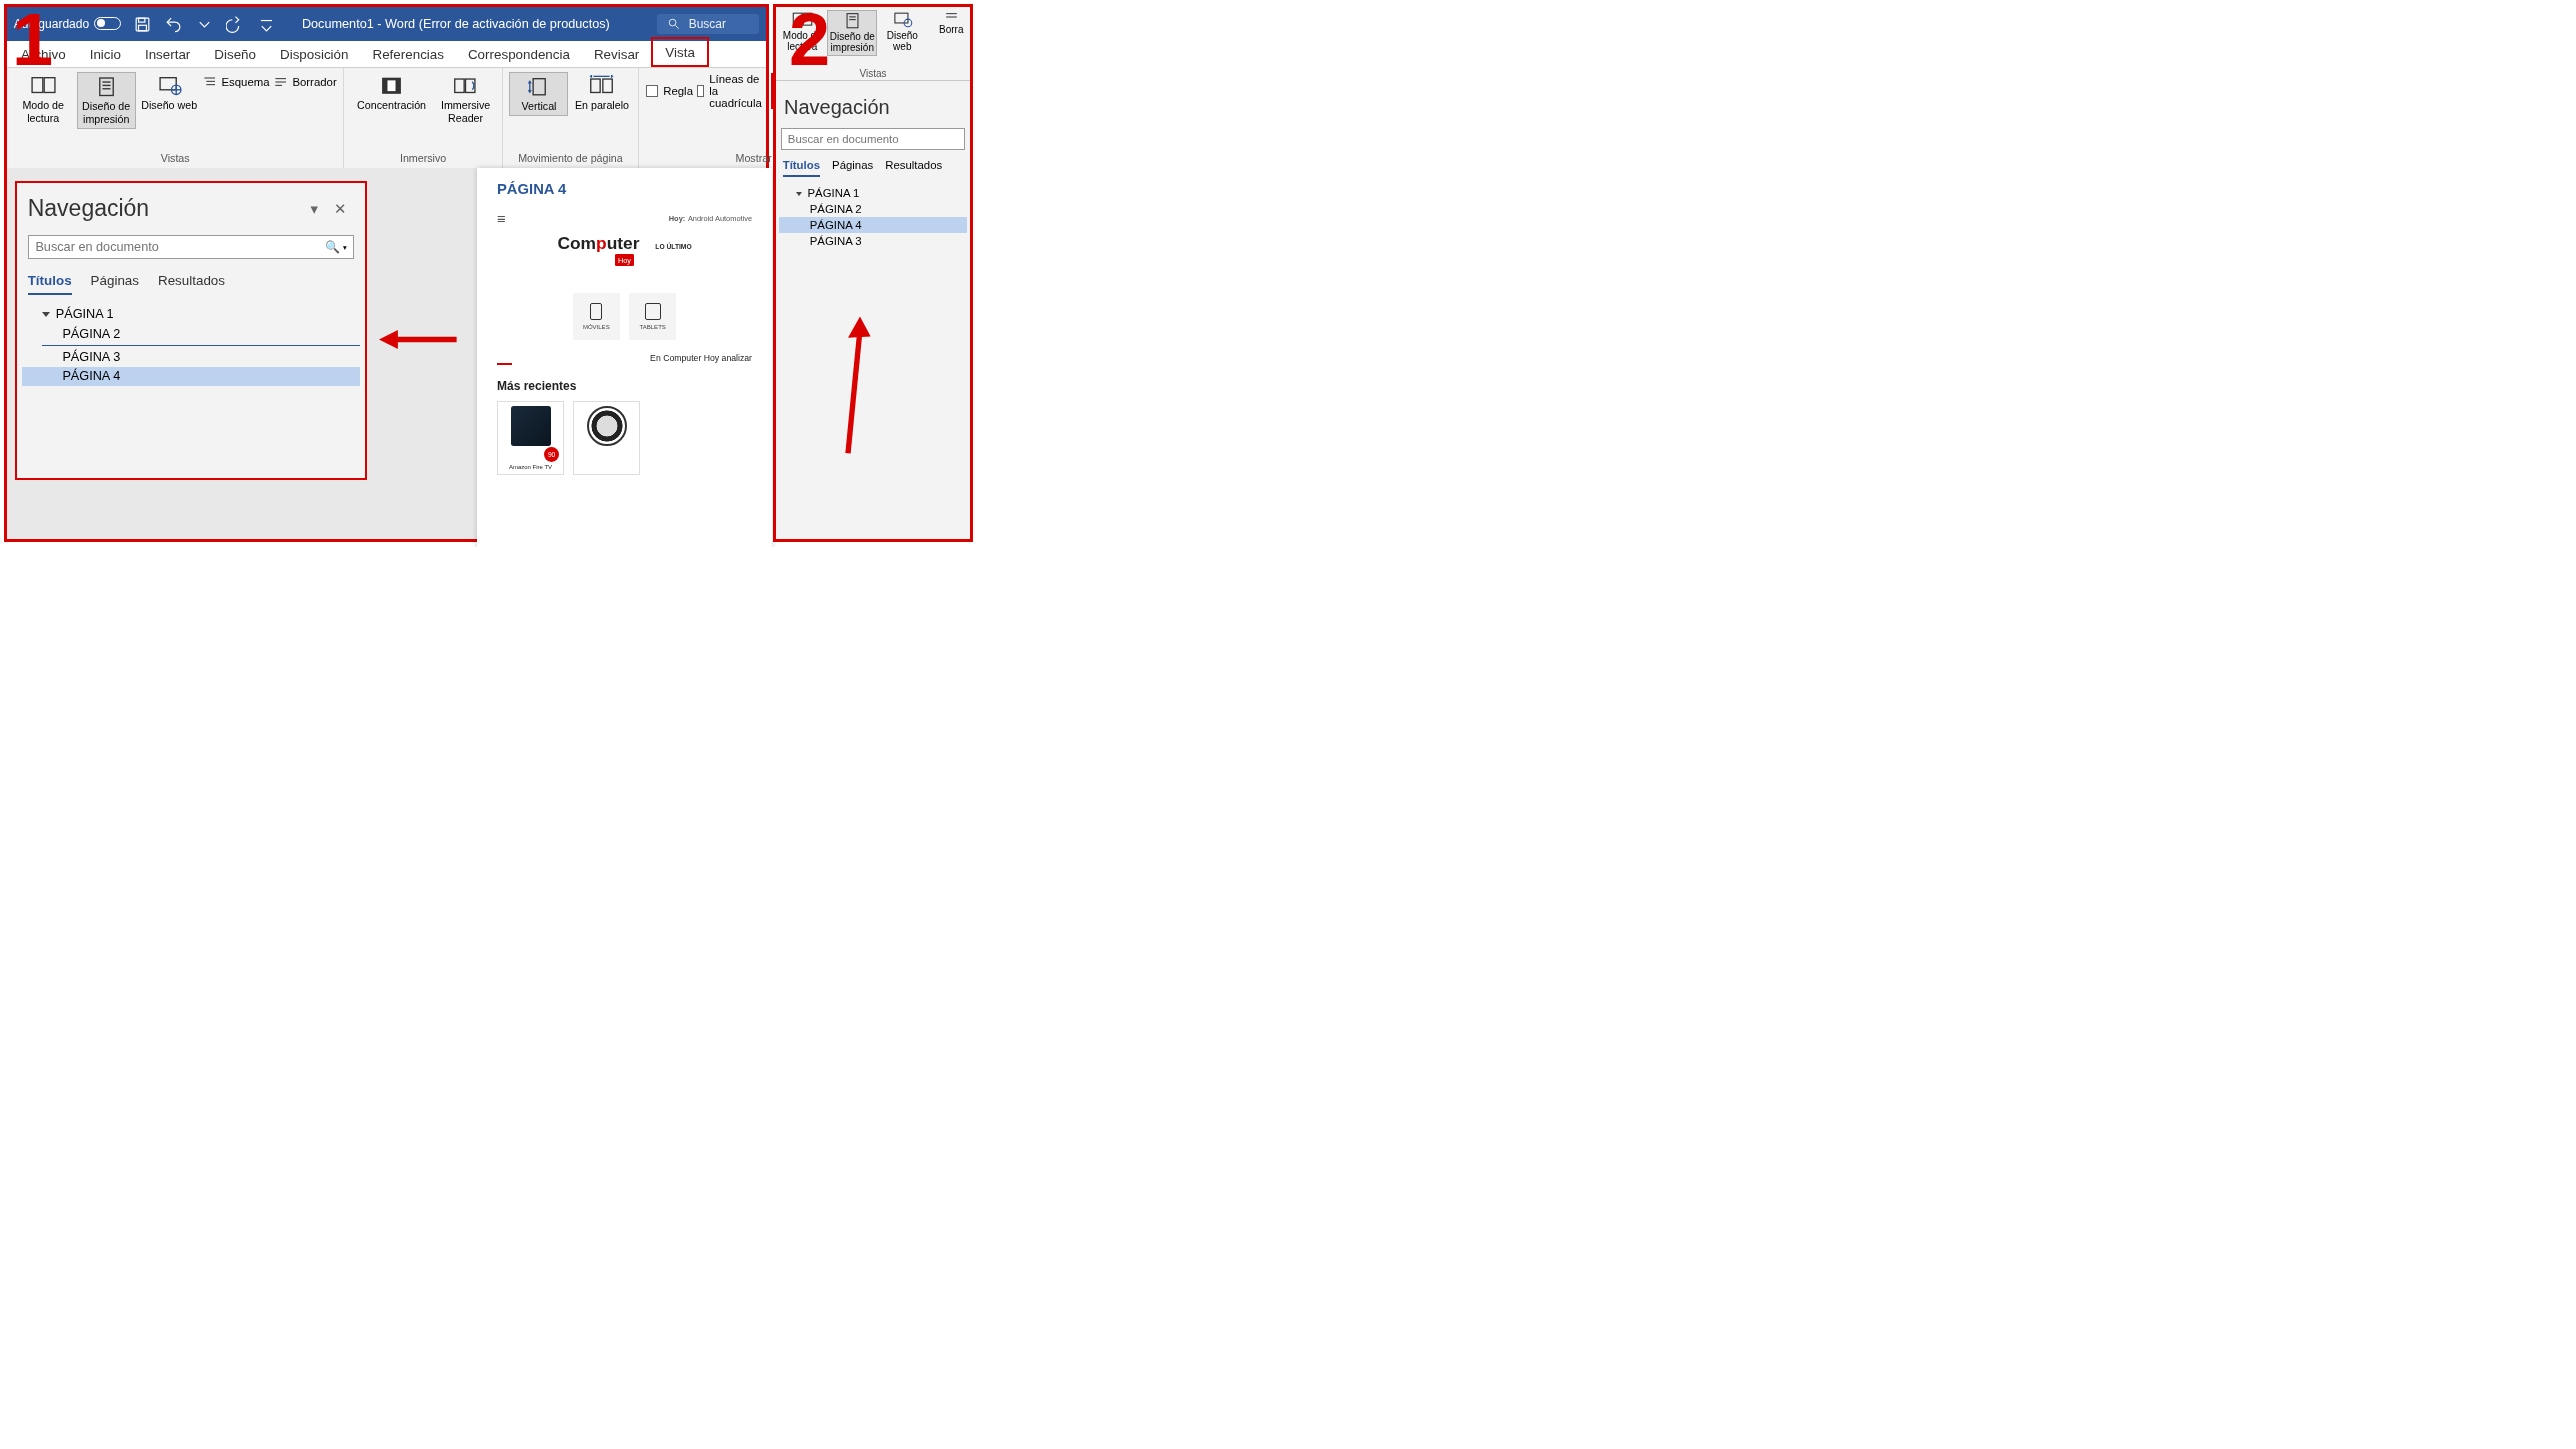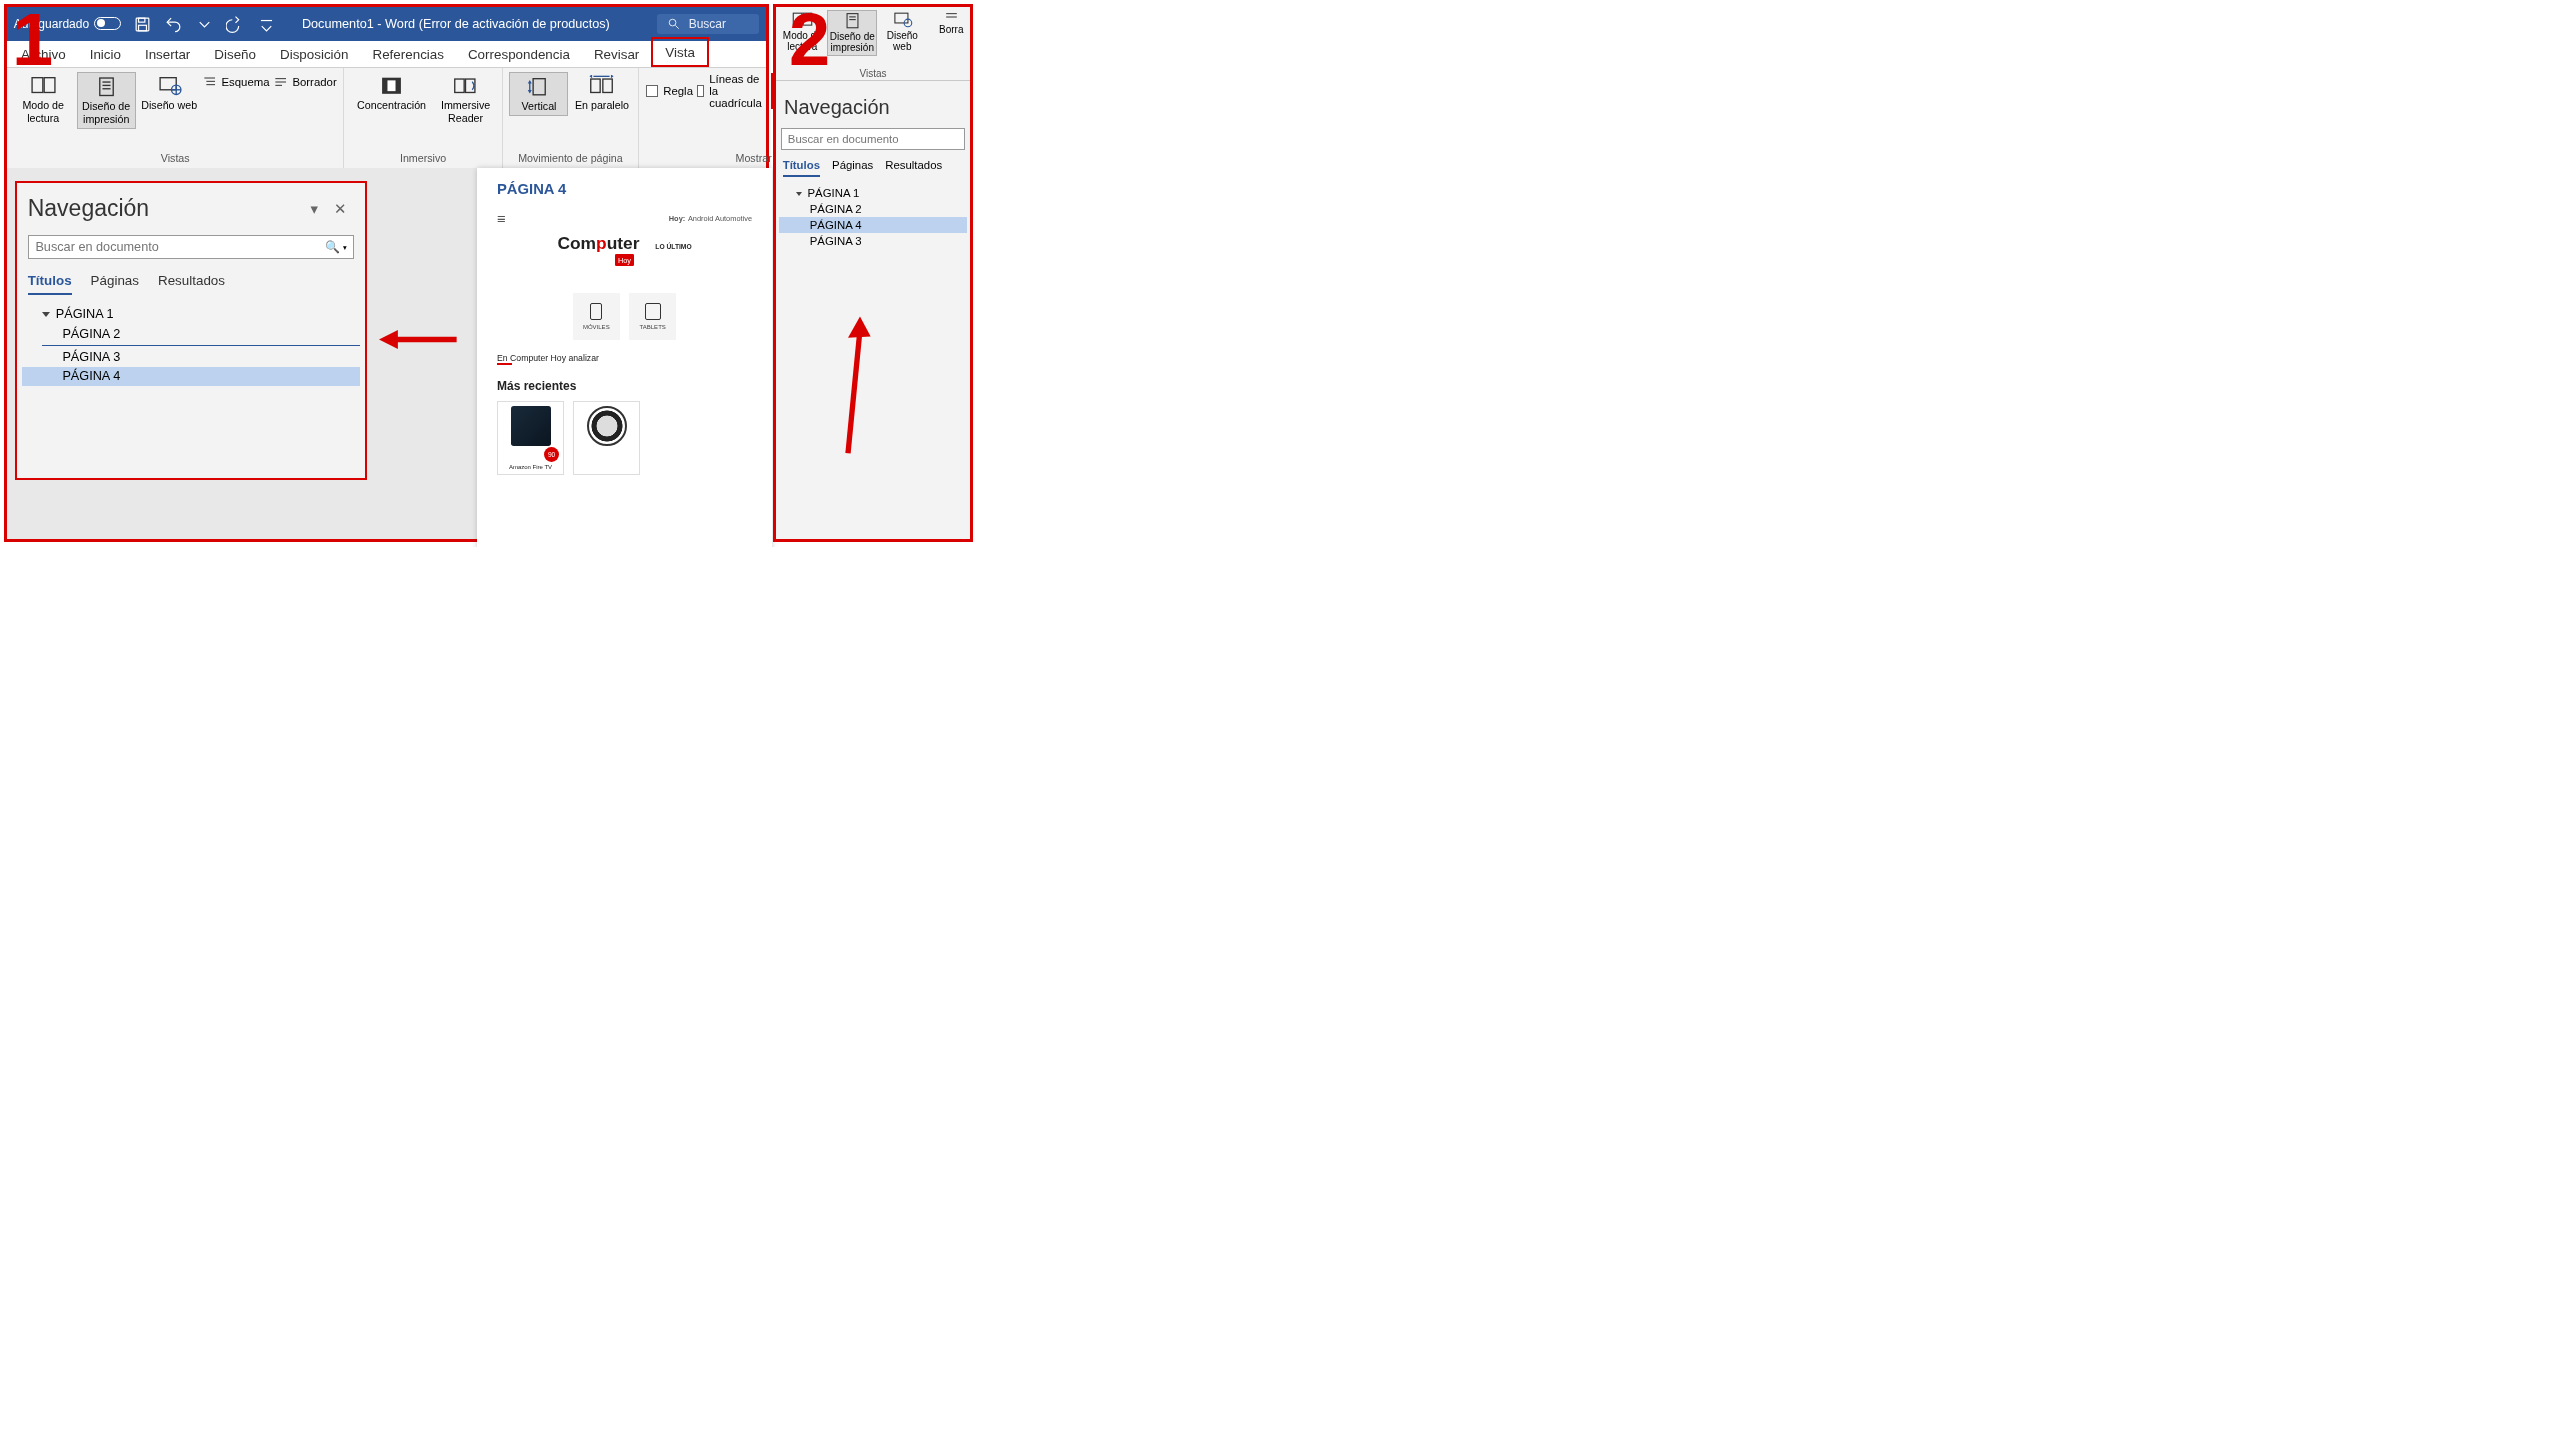--- a/index.html
+++ b/index.html
@@ -336,21 +336,21 @@
         <div class="doc-cards">
           <div class="doc-card">
             <span class="devico"></span>
             <span>MÓVILES</span>
           </div>
           <div class="doc-card">
             <span class="devico" style="width:16px;"></span>
             <span>TABLETS</span>
           </div>
         </div>
-        <div style="text-align:left; font-size:8.7px;">En Computer Hoy analizar</div>
+        <div style="text-align:right; font-size:8.7px;">En Computer Hoy analizar</div>
         <div class="doc-redline"></div>
         <div class="doc-sect">Más recientes</div>
         <div class="doc-products">
           <div class="prod">
             <div class="prod-img" style="background:linear-gradient(135deg,#1a2a3a,#0a1520); border-radius:2.7px;"></div>
             <span class="badge">90</span>
             <span>Amazon Fire TV</span>
           </div>
           <div class="prod">
             <div class="prod-img" style="border-radius:50%; background:radial-gradient(circle,#ddd 40%,#222 42%,#222 60%,transparent 62%); border:2px solid #333;"></div>

